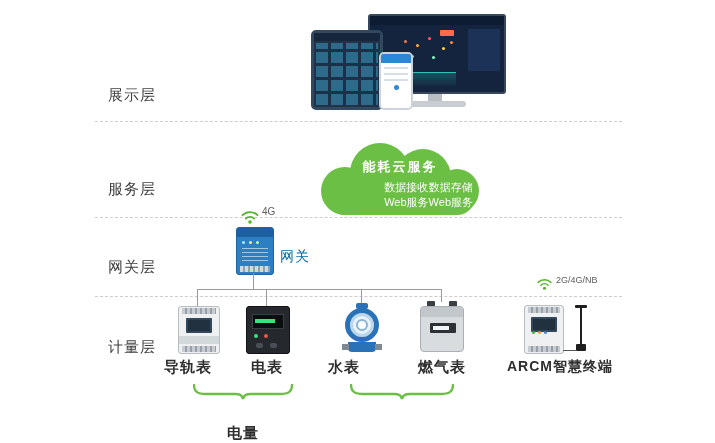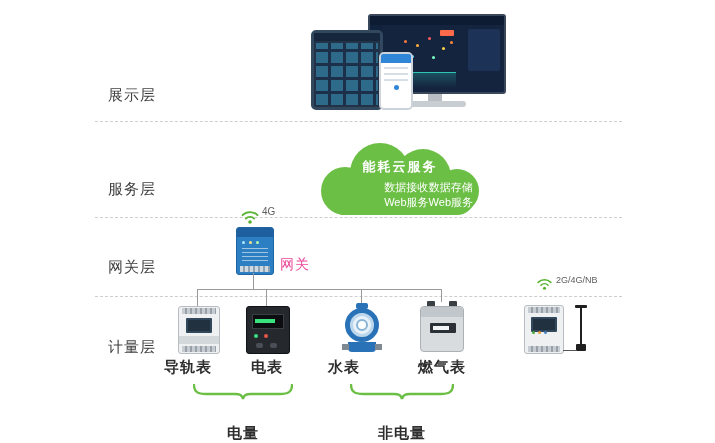--- a/index.html
+++ b/index.html
@@ -46,21 +46,21 @@
   
   .gateway{position:absolute;left:236px;top:227px;width:36px;height:46px;background:#2b7fc2;
            border:1px solid #1f63a0;border-radius:3px;}
   .gw-top{height:9px;background:#1e5f9f;border-radius:2px 2px 0 0;}
   .gw-led{position:absolute;left:5px;top:13px;width:3px;height:3px;border-radius:50%;background:#aee6ff;
           box-shadow:7px 0 0 #ffe28a,14px 0 0 #b7ffb0;}
   .gw-lines{position:absolute;left:5px;right:5px;top:20px;height:13px;
             background:repeating-linear-gradient(0deg,rgba(255,255,255,.55) 0 1px,transparent 1px 4px);}
   .gw-term{position:absolute;left:3px;right:3px;bottom:2px;height:6px;
            background:repeating-linear-gradient(90deg,#cfd9e2 0 3px,#8fa3b3 3px 5px);}
-  .gateway-label{position:absolute;left:280px;top:256px;font-size:14px;color:#ec4899;letter-spacing:1px;}
+  .gateway-label{position:absolute;left:280px;top:248px;font-size:14px;color:#0369a1;letter-spacing:1px;}
   
   .cline{position:absolute;background:#9a9a9a;}
   
   .din{position:absolute;background:#eef0f2;border:1px solid #b7bdc2;border-radius:3px;}
   .din-term{position:absolute;left:3px;right:3px;height:6px;
             background:repeating-linear-gradient(90deg,#c6ccd1 0 3px,#99a1a8 3px 5px);}
   .din-term.t{top:1px;} .din-term.b{bottom:1px;}
   .din-lcd{position:absolute;left:50%;top:11px;transform:translateX(-50%);width:22px;height:11px;
            background:#223140;border:2px solid #31475c;border-radius:1px;}
   .din-band{position:absolute;left:0;right:0;top:29px;height:8px;background:#d3d8db;}
@@ -232,23 +232,23 @@
   </div>
   <div class="ant-top"></div>
   <div class="ant-stick"></div>
   <div class="ant-base"></div>
   <div class="ant-cable"></div>
 
   <div class="dev-label" style="left:160px;width:56px;">导轨表</div>
   <div class="dev-label" style="left:239px;width:56px;">电表</div>
   <div class="dev-label" style="left:316px;width:56px;">水表</div>
   <div class="dev-label" style="left:414px;width:56px;">燃气表</div>
+  <div class="dev-label" style="left:500px;width:120px;font-size:14px;">ARCM智慧终端</div>
 
   <svg class="bracket" style="left:193px;width:100px;" viewBox="0 0 100 16" preserveAspectRatio="none">
     <path d="M1 1 C1 8 5 10 13 10 L42 10 C47 10 49 11 50 15 C51 11 53 10 58 10 L87 10 C95 10 99 8 99 1" stroke="#6cbf45" stroke-width="2.4" fill="none" stroke-linecap="round"></path>
   </svg>
   <svg class="bracket" style="left:350px;width:104px;" viewBox="0 0 100 16" preserveAspectRatio="none">
     <path d="M1 1 C1 8 5 10 13 10 L42 10 C47 10 49 11 50 15 C51 11 53 10 58 10 L87 10 C95 10 99 8 99 1" stroke="#6cbf45" stroke-width="2.4" fill="none" stroke-linecap="round"></path>
   </svg>
   <div class="group-label" style="left:213px;width:60px;">电量</div>
-  <div class="group-label" style="left:368px;width:68px;">非电量</div>
 
 </div>
 
 </body></html>

